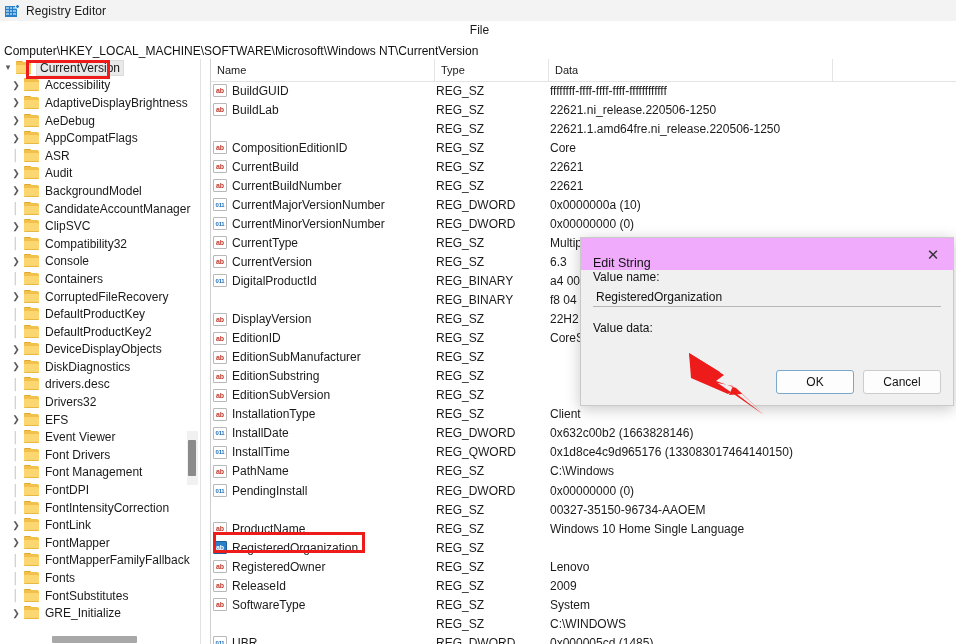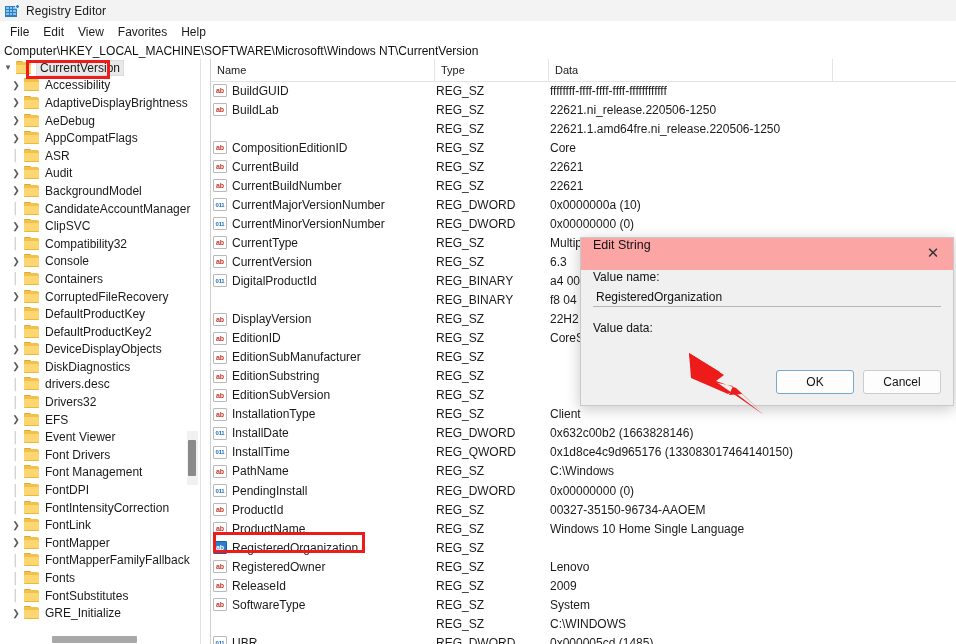--- a/index.html
+++ b/index.html
@@ -38,21 +38,21 @@
     border-radius: 50%; background: #2a7fc9; border: 1px solid #ffffff;
     box-sizing: border-box;
   }
   .title-text {
     font-size: 12px; color: #1a1a1a; letter-spacing: .1px;
   }
 
   
   .menubar {
     position: absolute; left: 0; top: 21px; width: 956px; height: 21px;
-    background: #ffffff; display: flex; align-items: center;
+    background: #ffffff; display: flex; align-items: center; flex-direction: column;
   }
   .menu-item {
     font-size: 12px; color: #1a1a1a; padding: 2px 7px; cursor: default;
   }
   .menu-item:first-child { margin-left: 3px; }
 
   
   .addressbar {
     position: absolute; left: 0; top: 42px; width: 956px; height: 17px;
     background: #ffffff; border-bottom: 1px solid #dedede;
@@ -197,22 +197,22 @@
   
   .dialog {
     position: absolute; left: 580px; top: 237px; width: 372px; height: 167px;
     background: #f0f0f0;
     border: 1px solid #c9c9c9;
     box-shadow: 0 3px 14px rgba(0,0,0,0.22);
     z-index: 20;
   }
   .dlg-title {
     position: absolute; left: 0; top: 0; width: 100%; height: 32px;
-    display: flex; align-items: flex-start; justify-content: space-between;
-    background: #fca5a5;
+    display: flex; align-items: flex-end; justify-content: space-between;
+    background: #f0abfc;
   }
   .dlg-title .t {
     font-size: 12.5px; color: #111; padding-left: 12px;
   }
   .dlg-close {
     width: 40px; height: 30px; display: flex; align-items: center; justify-content: center;
     font-size: 15px; color: #333; cursor: default;
   }
   .dlg-body { position: absolute; left: 0; top: 32px; width: 100%; }
   .dlg-label {
@@ -789,24 +789,20 @@
         </div>
         <div class="list-row">
           <div class="cell name">
             <span class="vicon bin">011</span>
             <span>PendingInstall</span>
           </div>
           <div class="cell type">REG_DWORD</div>
           <div class="cell data">0x00000000 (0)</div>
         </div>
         <div class="list-row">
-          <div class="cell name">
-            <span class="vicon sz">ab</span>
-            <span>ProductId</span>
-          </div>
           <div class="cell type">REG_SZ</div>
           <div class="cell data">00327-35150-96734-AAOEM</div>
         </div>
         <div class="list-row">
           <div class="cell name">
             <span class="vicon sz">ab</span>
             <span>ProductName</span>
           </div>
           <div class="cell type">REG_SZ</div>
           <div class="cell data">Windows 10 Home Single Language</div>

